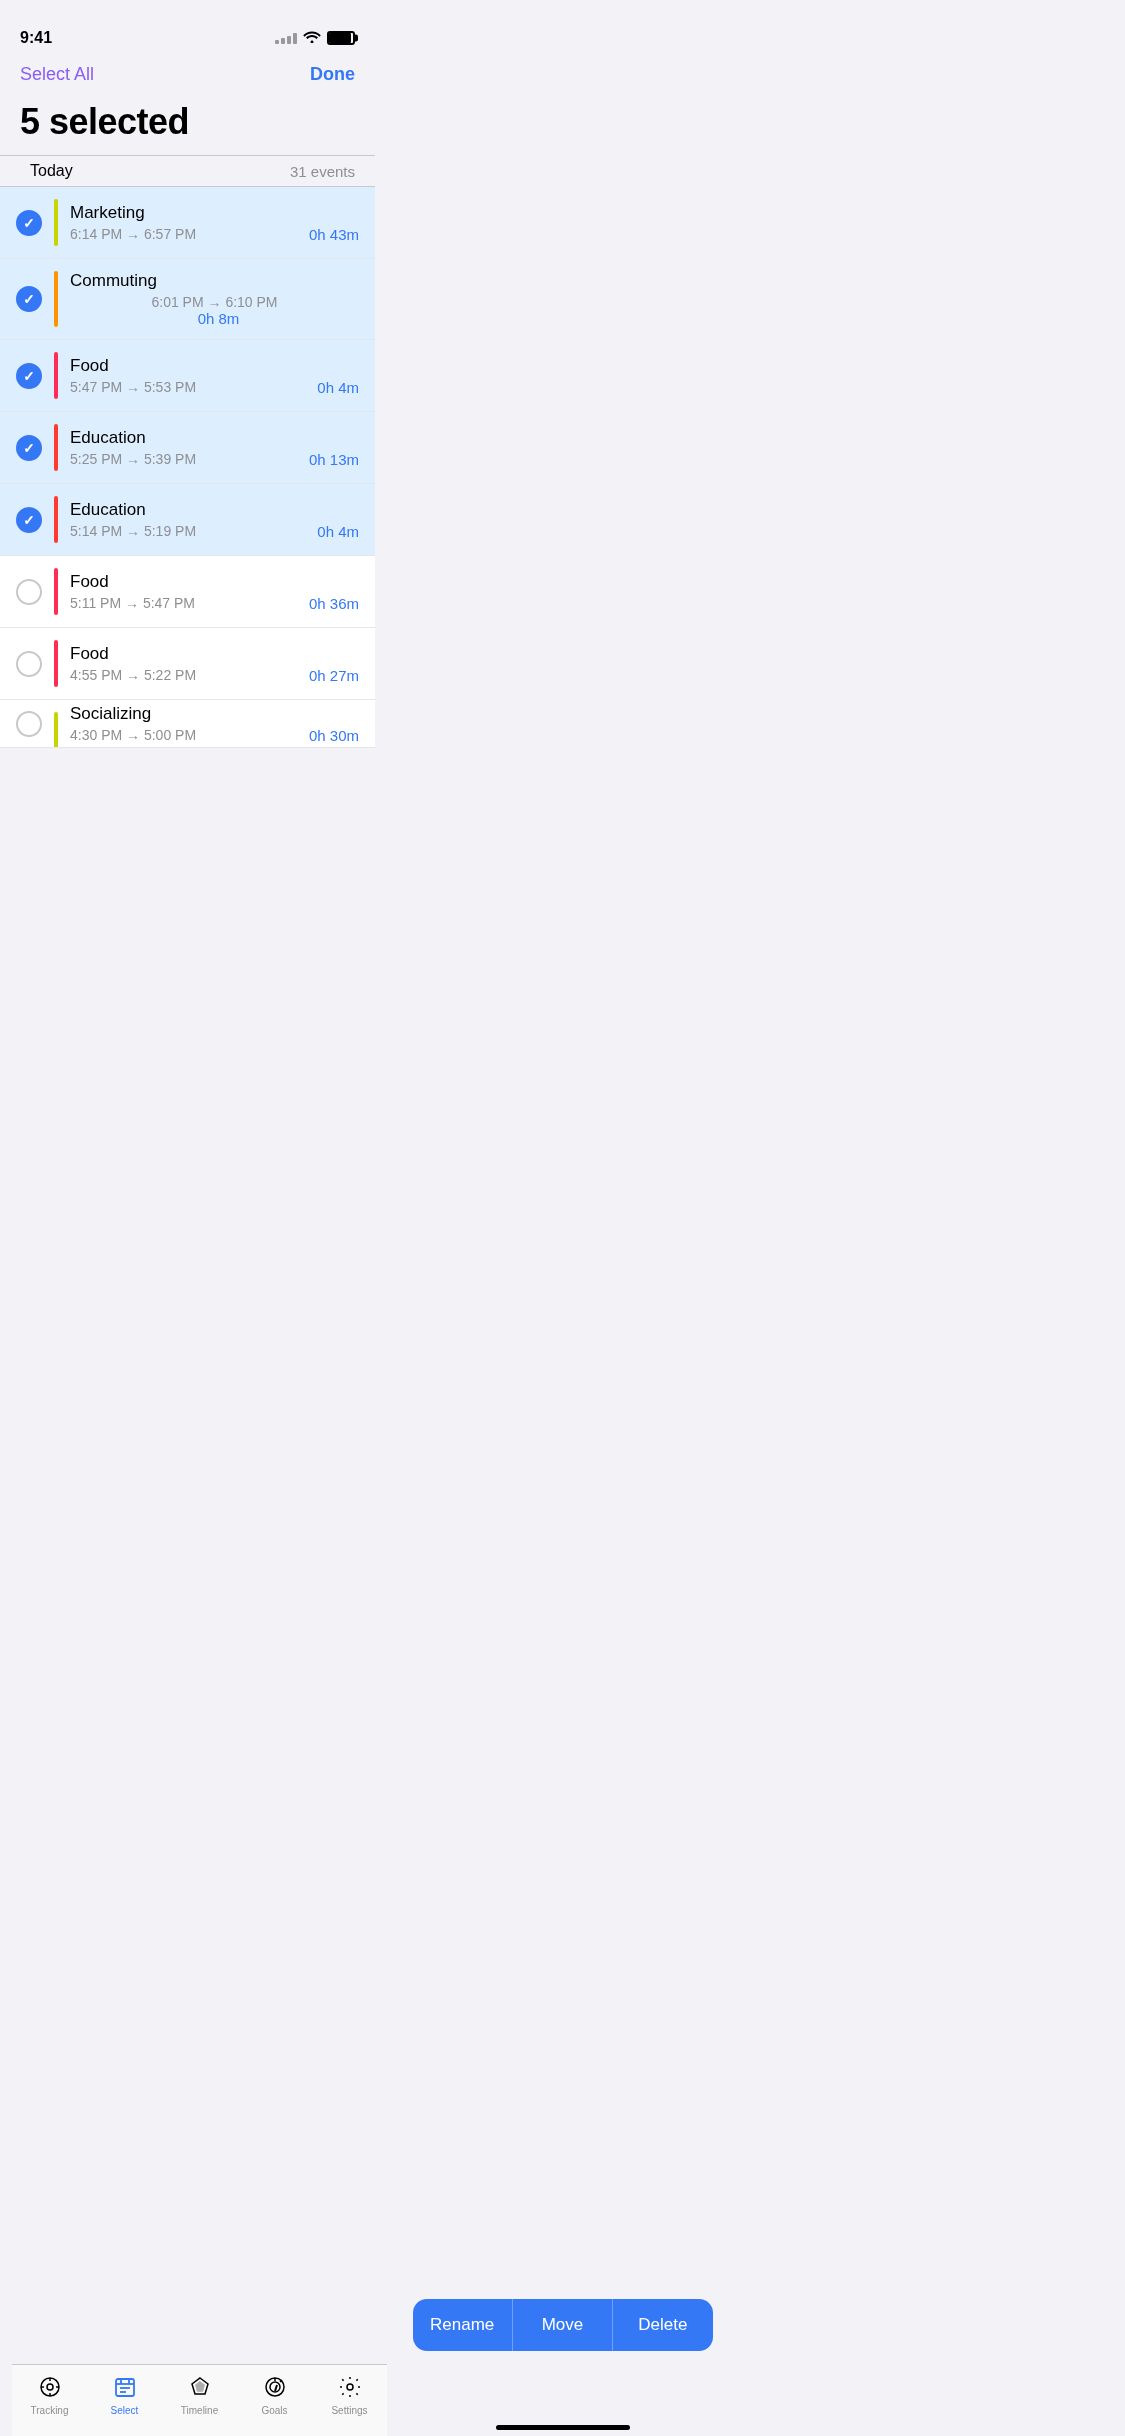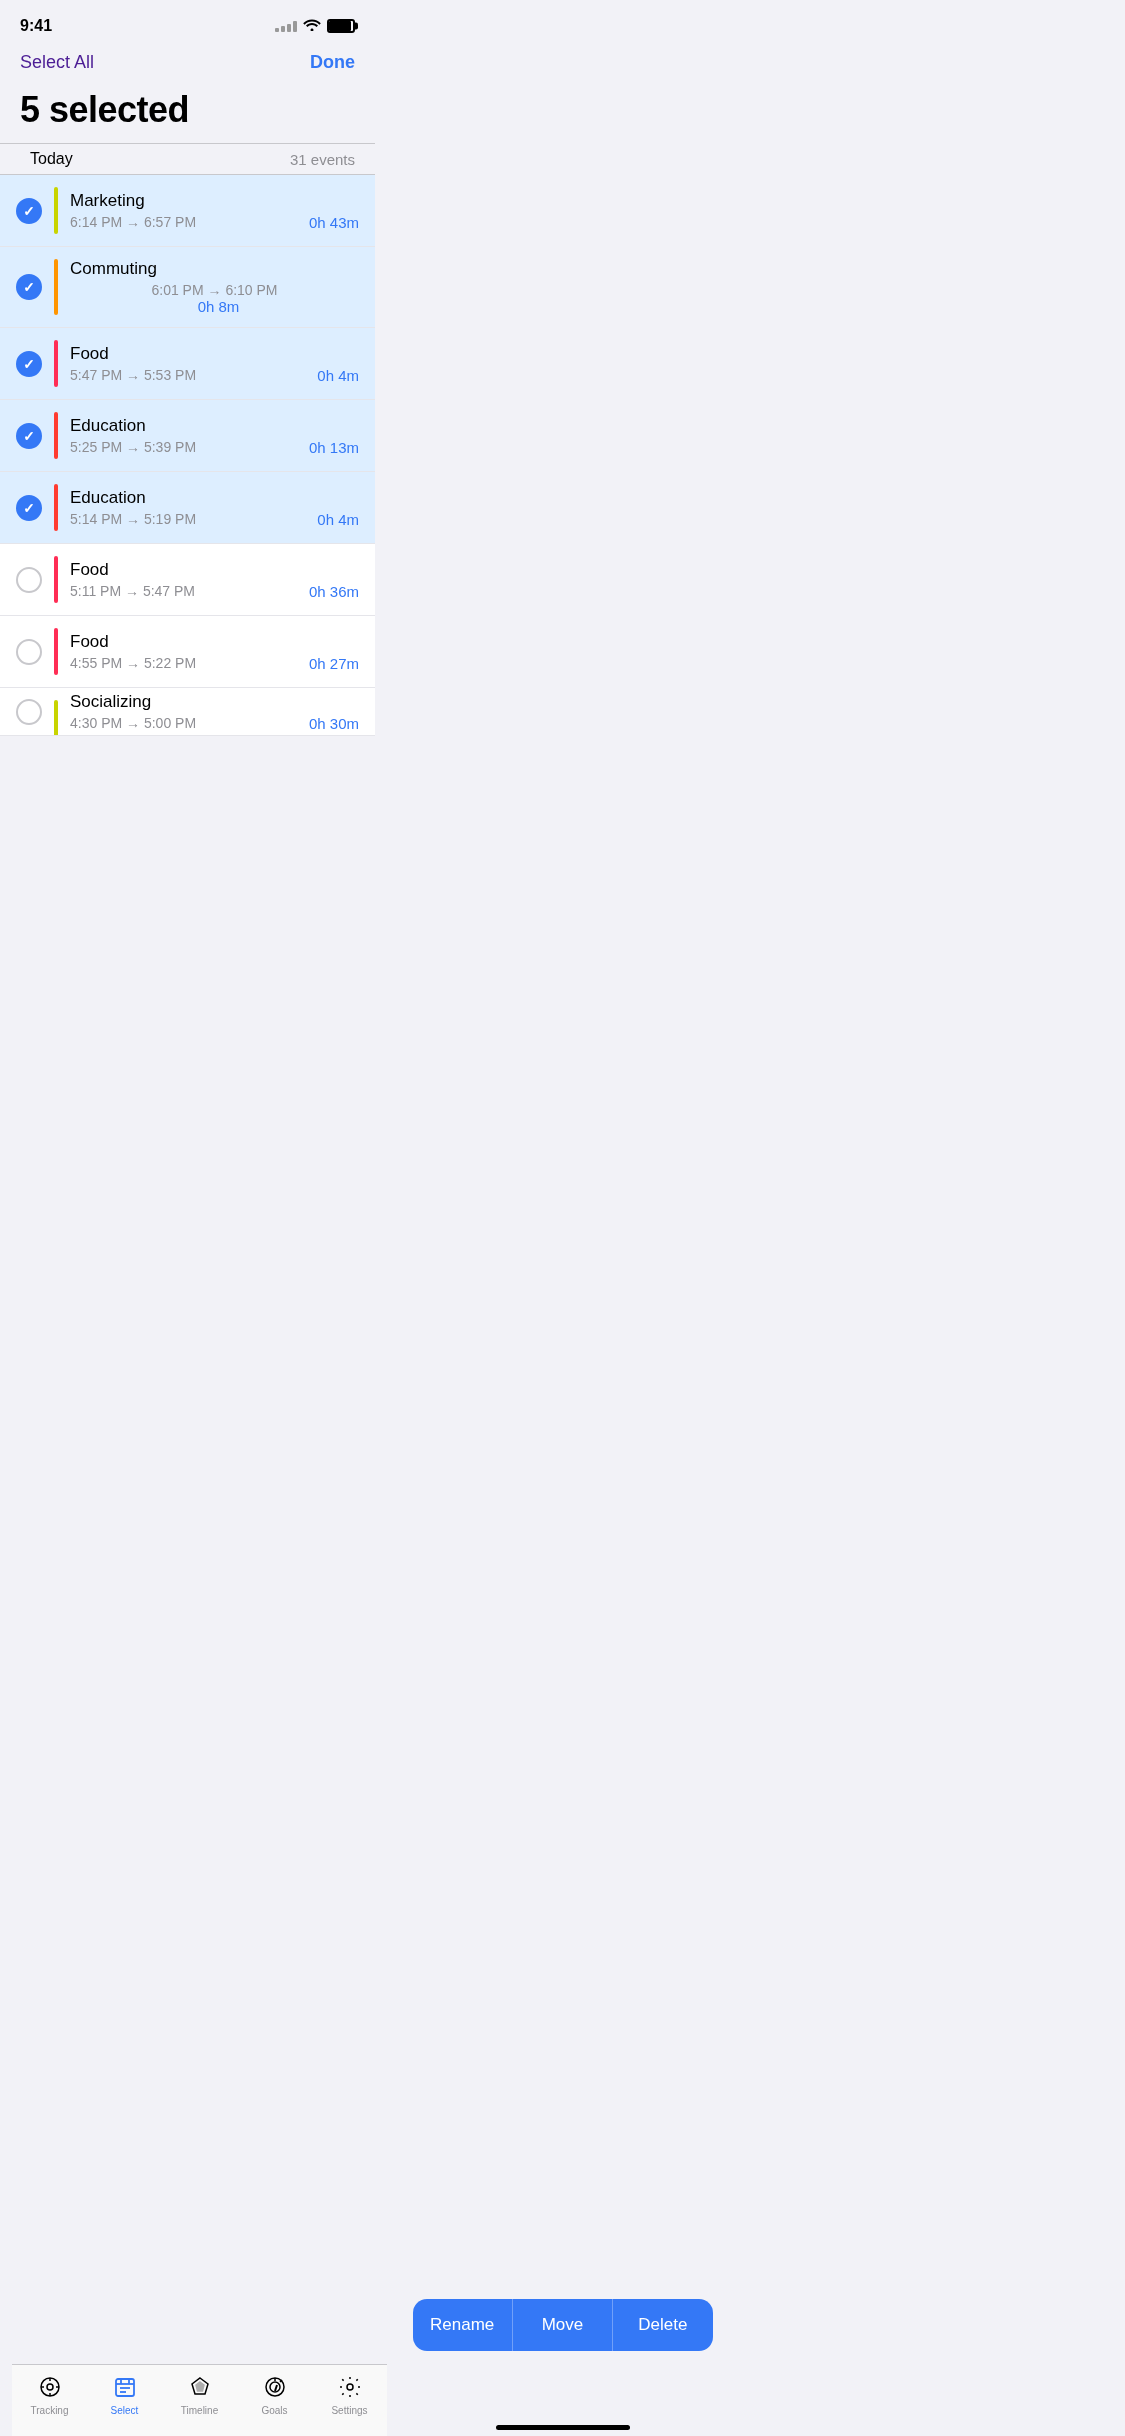--- a/index.html
+++ b/index.html
@@ -14,20 +14,21 @@
       position: relative;
     }
 
     
     .status-bar {
       display: flex;
       justify-content: space-between;
       align-items: center;
       padding: 14px 20px 6px 20px;
       height: 44px;
+      margin-top: 12px;
     }
 
     .status-time {
       font-size: 16px;
       font-weight: 600;
       color: #000;
     }
 
     .status-icons {
       display: flex;
@@ -84,21 +85,21 @@
     
     .header {
       display: flex;
       justify-content: space-between;
       align-items: center;
       padding: 8px 20px 12px 20px;
     }
 
     .select-all-btn {
       font-size: 18px;
-      color: #4c1d95;
+      color: #8b5cf6;
       background: none;
       border: none;
       cursor: pointer;
     }
 
     .done-btn {
       font-size: 18px;
       font-weight: 700;
       color: #3478f6;
       background: none;

